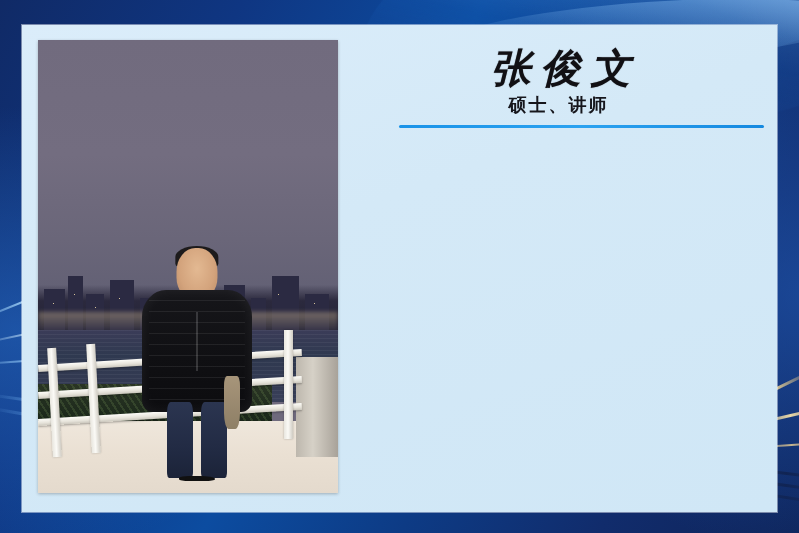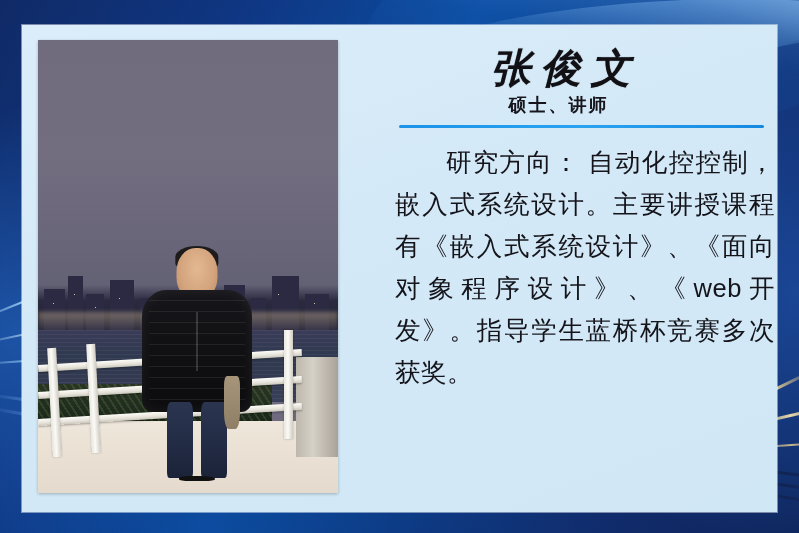--- a/index.html
+++ b/index.html
@@ -318,17 +318,16 @@
           <div class="shoe r"></div>
         </div>
         <div class="bag"></div>
       </div>
     </div>
 
     <div class="right-col">
       <div class="name">张俊文</div>
       <div class="subtitle">硕士、讲师</div>
       <div class="divider"></div>
-      <div class="body-text">研究方向： 自动化控控制， 嵌入式系统设计。主要讲授课程有《嵌入式系统设计》、《面向对象程序设计》、《web开发》。指导学生蓝桥杯竞赛多次获奖。</div>
     </div>
 
   </div>
 </div>
 
 </body></html>

